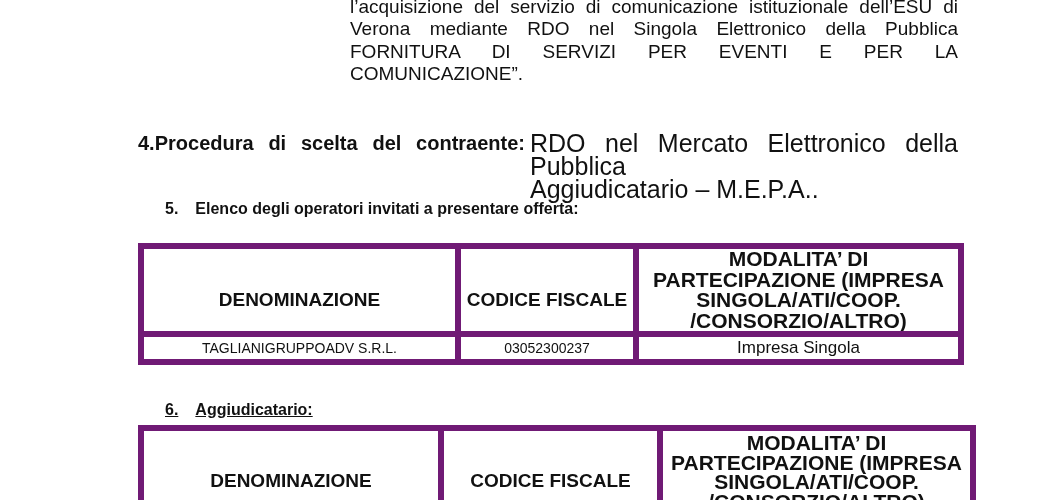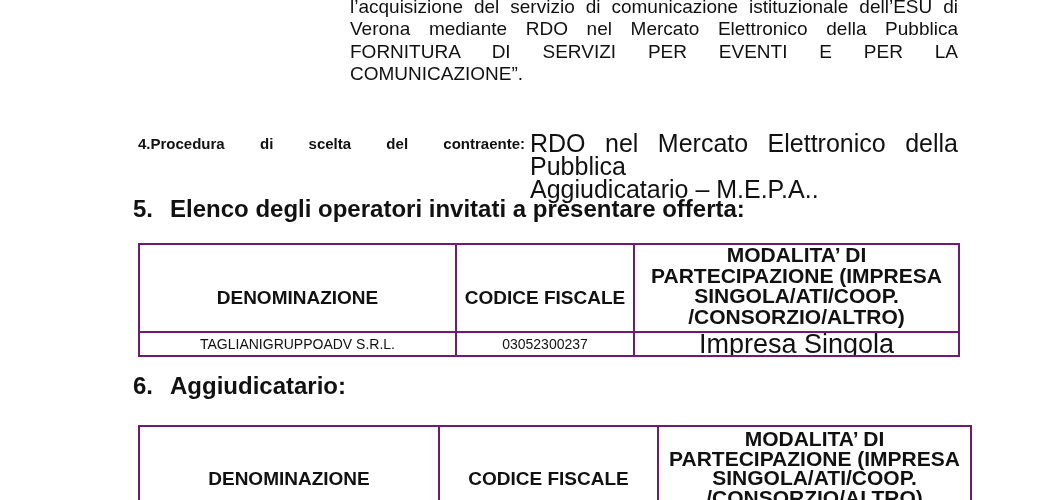--- a/index.html
+++ b/index.html
@@ -18,61 +18,61 @@
     left: 350px; top: -4px; width: 608px;
     font-size: 19px; line-height: 22.3px;
     white-space: nowrap;
   }
   .intro .pline { white-space: normal; }
   .jl { text-align: justify; text-align-last: justify; }
 
   
   .item4-label {
     left: 138px; top: 132px; width: 387px;
-    font-size: 15px; font-weight: bold; line-height: 23px;
+    font-size: 20px; font-weight: bold; line-height: 23px;
   }
   .item4-value {
     left: 530px; top: 132px; width: 428px;
     font-size: 25px; line-height: 23px;
   }
 
   
-  .num-item { font-size: 24px; font-weight: bold; line-height: 23px; }
+  .num-item { font-size: 16px; font-weight: bold; line-height: 23px; margin-left: 32px; }
   .item5 { left: 133px; top: 197px; }
-  .item6 { left: 133px; top: 374px; }
+  .item6 { left: 133px; top: 398px; text-decoration: underline; }
   .num-item .title { margin-left: 17px; }
 
   
   table {
     position: absolute;
     border-collapse: collapse;
     table-layout: fixed;
   }
-  td, th { border: 2px solid #701a75; text-align: center; overflow: hidden; }
+  td, th { border: 6px solid #701a75; text-align: center; overflow: hidden; }
   th { font-weight: bold; }
 
   .tbl-operators { left: 138px; top: 243px; width: 820px; }
   .tbl-awardee   { left: 138px; top: 425px; width: 832px; }
 
   .tbl-operators th.hname { height: 88px; font-size: 19px; vertical-align: middle; padding-top: 20px; }
   .tbl-operators th.hmod  { font-size: 21px; vertical-align: top; padding-top: 0; }
   .tbl-operators .hmod .mline { line-height: 20.5px; }
   .tbl-operators td { height: 19px; font-size: 14px; vertical-align: middle; }
-  .tbl-operators td.dmod { font-size: 27px; line-height: 22px; }
+  .tbl-operators td.dmod { font-size: 17px; line-height: 22px; }
 
   .tbl-awardee th.hname { height: 93px; font-size: 19px; vertical-align: middle; padding-top: 12px; }
   .tbl-awardee th.hmod  { font-size: 21px; vertical-align: top; padding-top: 2px; }
   .tbl-awardee .hmod .mline { line-height: 19.5px; }
 </style>
 </head>
 <body>
 
 <div class="abs intro">
   <div class="pline jl">l’acquisizione del servizio di comunicazione istituzionale dell’ESU di</div>
-  <div class="pline jl">Verona mediante RDO nel Mercato Elettronico della Pubblica</div>
+  <div class="pline jl">Verona mediante RDO nel Singola Elettronico della Pubblica</div>
   <div class="pline jl">FORNITURA DI SERVIZI PER EVENTI E PER LA</div>
   <div class="pline">COMUNICAZIONE”.</div>
 </div>
 
 <div class="abs item4-label jl">4.Procedura di scelta del contraente:</div>
 <div class="abs item4-value">
   <div class="jl">RDO nel Mercato Elettronico della Pubblica</div>
   <div>Aggiudicatario – M.E.P.A..</div>
 </div>
 

